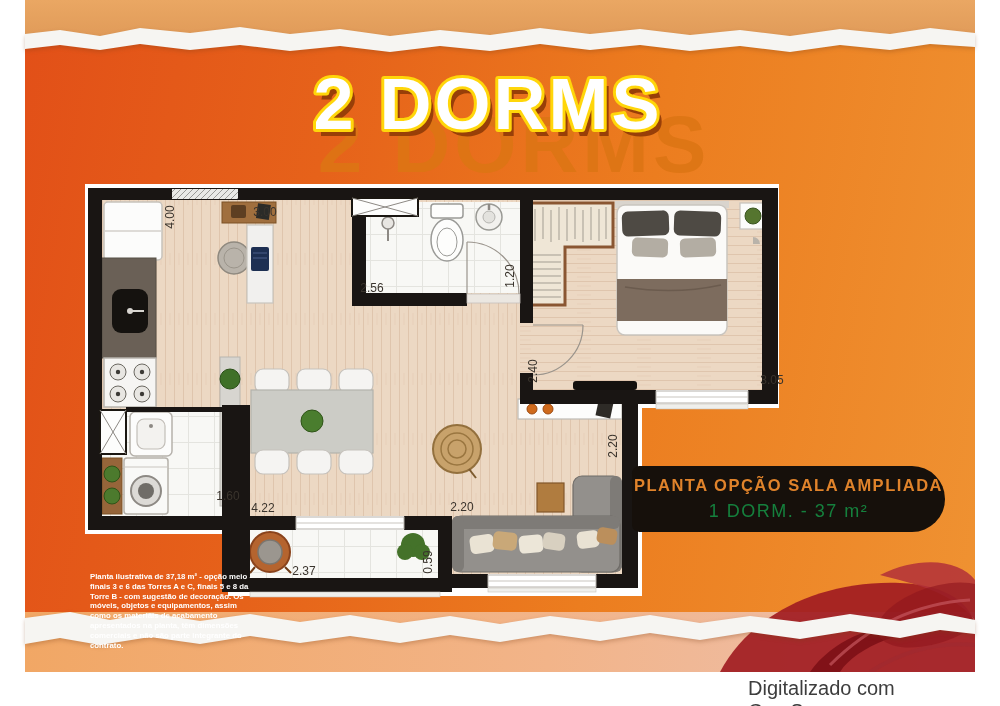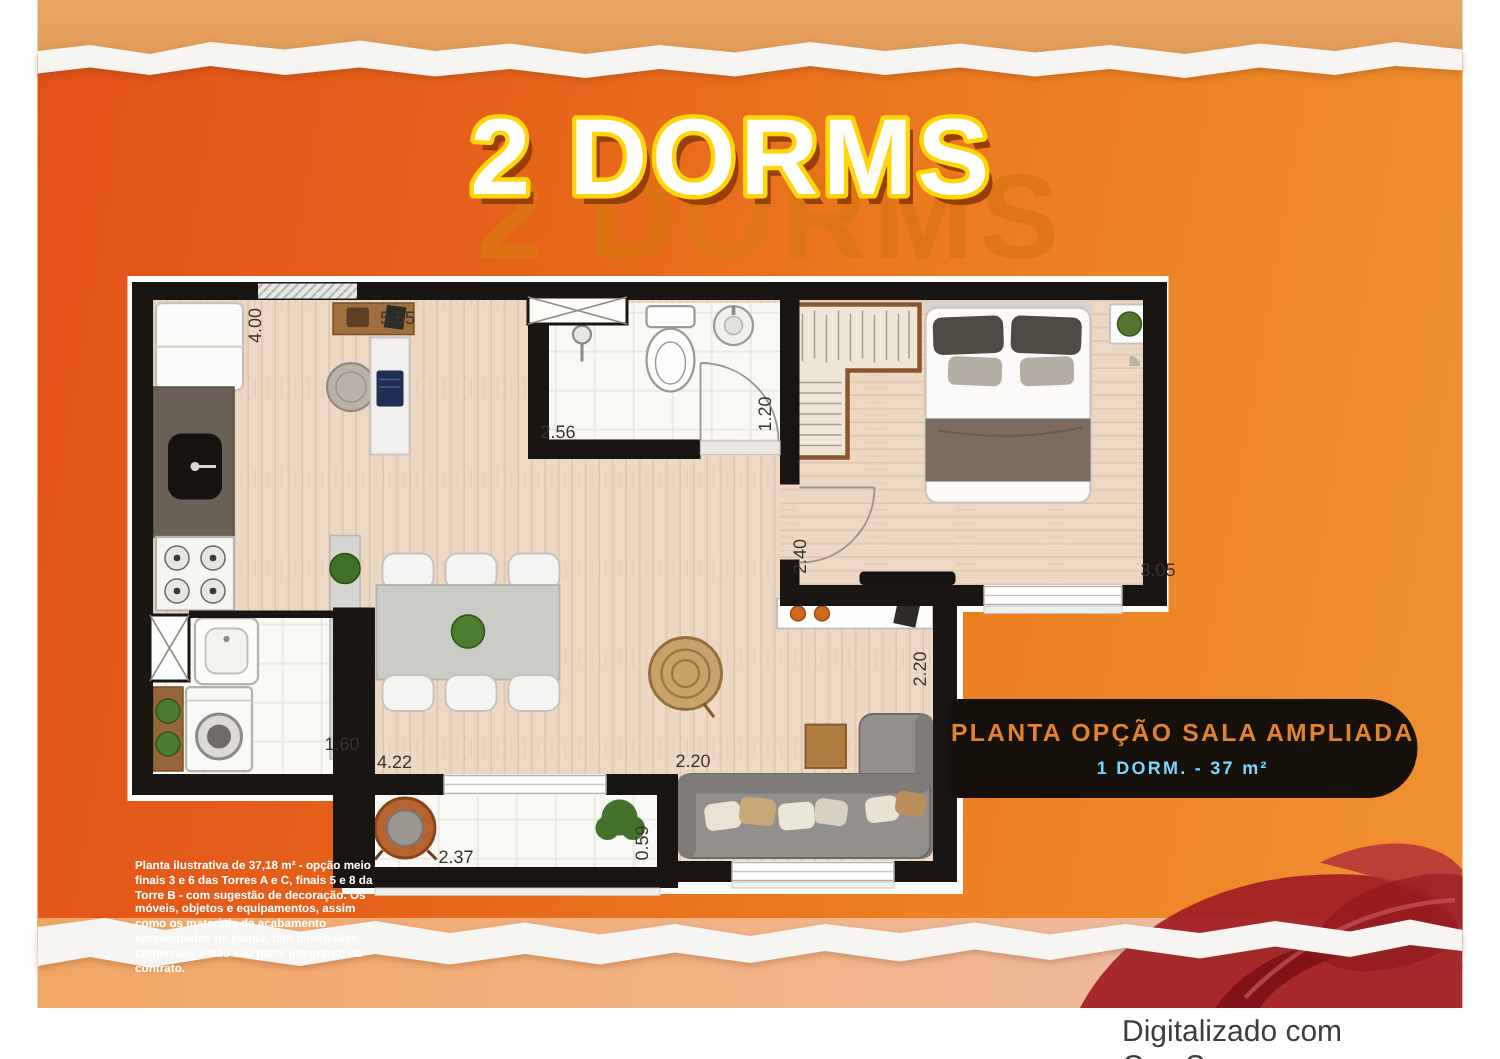--- a/index.html
+++ b/index.html
@@ -24,21 +24,21 @@
   
   .plan{position:absolute;left:85px;top:183px;width:695px;height:432px;z-index:4;}
   .dim{position:absolute;z-index:5;font-size:12px;color:#3a342d;white-space:nowrap;
        transform:translate(-50%,-50%);}
   .dim.rot{transform:translate(-50%,-50%) rotate(-90deg);}
   
   .badge{position:absolute;left:632px;top:466px;width:313px;height:66px;z-index:4;
          background:#16100b;border-radius:8px 36px 36px 8px;display:flex;flex-direction:column;
          align-items:center;justify-content:center;gap:6px;}
   .badge-line1{font-size:16.5px;font-weight:bold;letter-spacing:1.5px;color:#e0832b;}
-  .badge-line2{font-size:12px;font-weight:bold;letter-spacing:1.5px;color:#7dd3fc;}
+  .badge-line2{font-size:18px;font-weight:normal;letter-spacing:1.5px;color:#15803d;}
   
   .disclaimer{position:absolute;left:90px;top:564px;width:163px;z-index:5;color:#ffffff;
               font-size:7.8px;font-weight:600;line-height:1.27;text-align:left;}
 </style>
 </head>
 <body>
 
 <div id="page">
 
   <div class="band-top"></div>
@@ -288,21 +288,21 @@
 
     <g stroke="#9a948c" fill="none" stroke-width="1.2">
       <path d="M382,111 V59"></path>
       <path d="M382,59 A52,52 0 0 1 434,111"></path>
       <path d="M448,142 H498"></path>
       <path d="M498,142 A50,50 0 0 1 448,192"></path>
     </g>
   </svg>
 
   <span class="dim rot" style="left:170px;top:217px;">4.00</span>
-  <span class="dim" style="left:265px;top:212px;">5.55</span>
+  <span class="dim" style="left:265px;top:212px;">3.00</span>
   <span class="dim" style="left:372px;top:288px;">2.56</span>
   <span class="dim rot" style="left:510px;top:276px;">1.20</span>
   <span class="dim rot" style="left:533px;top:371px;">2.40</span>
   <span class="dim" style="left:772px;top:380px;">3.05</span>
   <span class="dim" style="left:228px;top:496px;">1.60</span>
   <span class="dim" style="left:263px;top:508px;">4.22</span>
   <span class="dim" style="left:462px;top:507px;">2.20</span>
   <span class="dim rot" style="left:613px;top:446px;">2.20</span>
   <span class="dim" style="left:304px;top:571px;">2.37</span>
   <span class="dim rot" style="left:428px;top:562px;">0.59</span>

